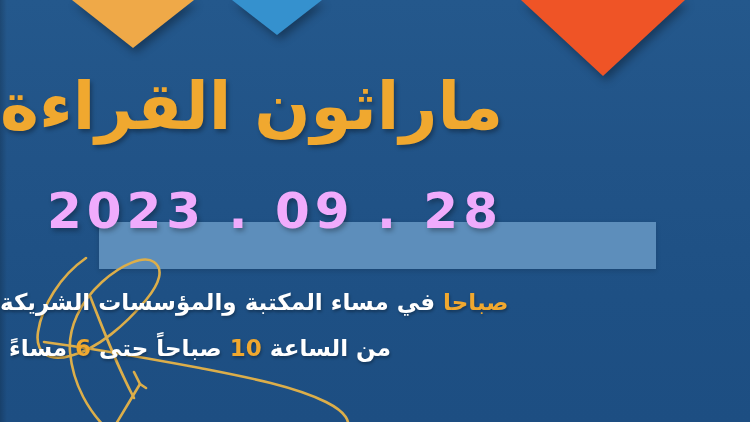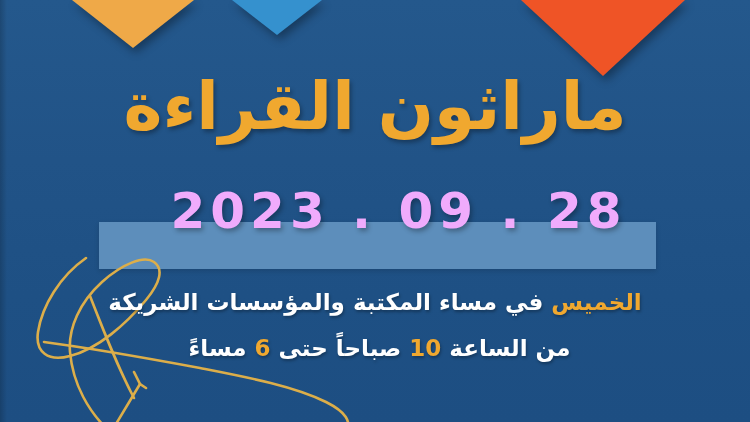--- a/index.html
+++ b/index.html
@@ -78,21 +78,21 @@
     width: 400px;
     height: 190px;
     pointer-events: none;
     overflow: visible;
   }
 
   
   .content {
     position: absolute;
     inset: 0;
-    text-align: center;
+    text-align: left;
     border-radius: 14px;
   }
 
   .title {
     position: absolute;
     top: 74px;
     left: 0; right: 0;
     font-size: 66px;
     font-weight: 700;
     letter-spacing: 1px;
@@ -163,21 +163,21 @@
     </g>
   </svg>
 
   <div class="content">
 
     <div class="title">ماراثون القراءة</div>
 
     <div class="date">2023 . 09 . 28</div>
 
     <div class="subtitle subtitle-1">
-      <span class="hl">الخميس</span>
+      <span class="hl">صباحا</span>
       <span>في مساء المكتبة والمؤسسات الشريكة</span>
     </div>
 
     <div class="subtitle subtitle-2">
       <span>من الساعة</span>
       <span class="num">10</span>
       <span>صباحاً حتى</span>
       <span class="num">6</span>
       <span>مساءً</span>
     </div>

